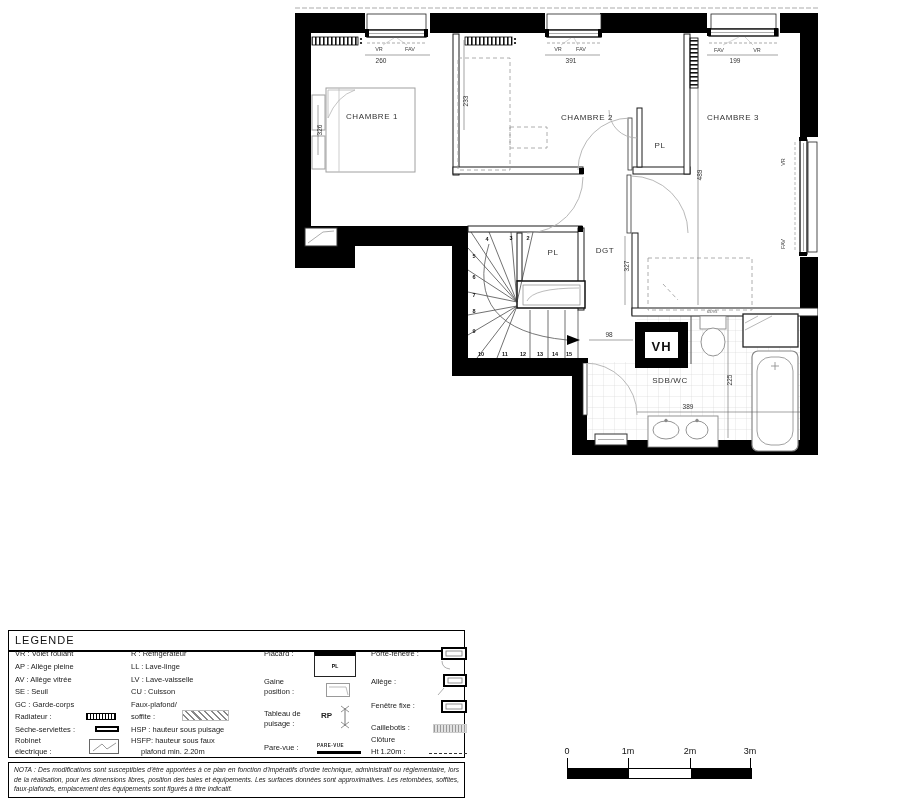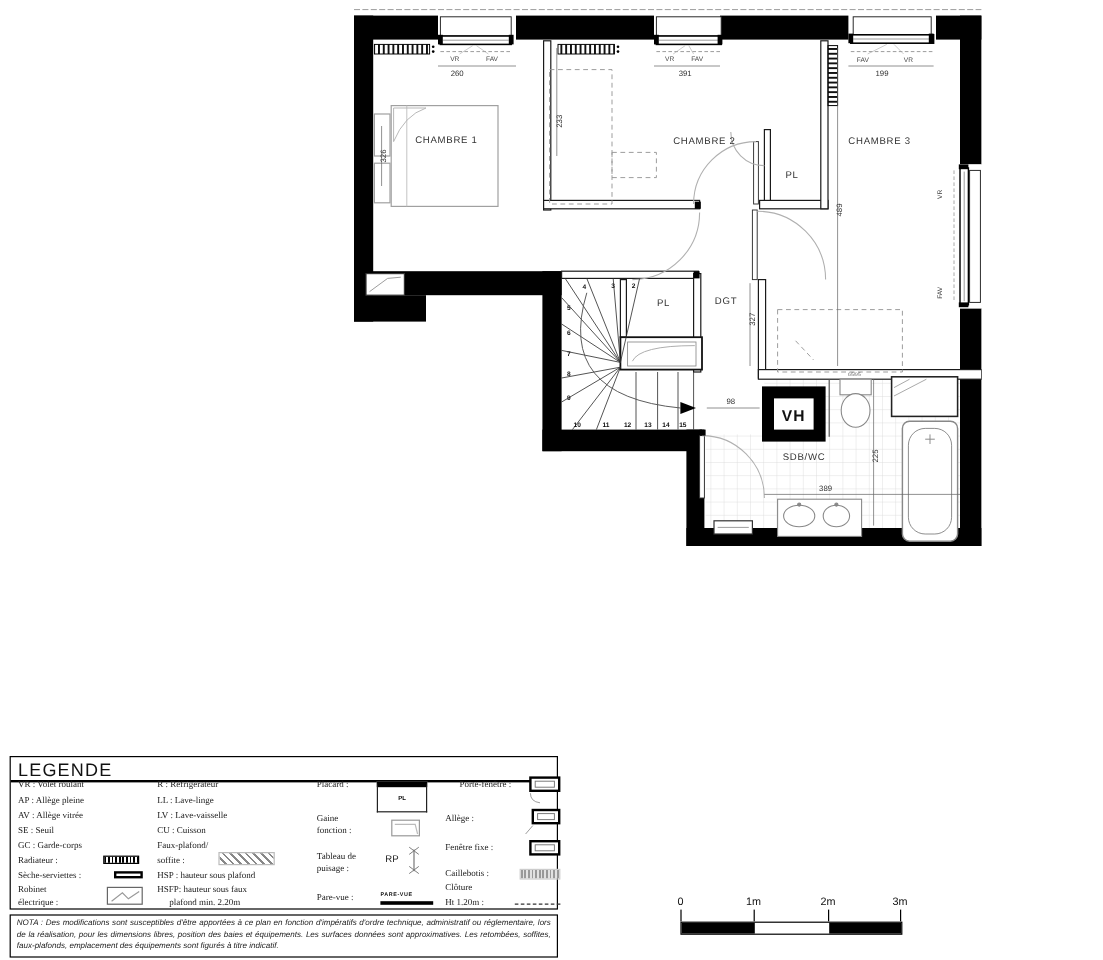--- a/index.html
+++ b/index.html
@@ -7,23 +7,23 @@
   .plan{position:absolute;left:295px;top:0;width:523px;height:458px;}
   .plan svg{display:block;}
   svg text{font-family:"Liberation Sans",sans-serif;fill:#222;}
   .rm{font-size:8px;letter-spacing:.6px;fill:#333;}
   .dim{font-size:6.5px;fill:#333;}
   .wl{font-size:5.5px;fill:#444;}
   .st{font-size:5.5px;font-weight:bold;fill:#111;}
   .vh{font-size:13px;font-weight:bold;fill:#111;letter-spacing:1px;}
   .tiny{font-size:4.2px;fill:#666;}
   .legend{position:absolute;left:8px;top:630px;width:457px;height:128px;border:1.5px solid #000;background:#fff;box-sizing:border-box;}
-  .legend .t{position:absolute;left:6px;top:3px;font-size:15px;letter-spacing:1px;color:#111;}
+  .legend .t{position:absolute;left:6px;top:3px;font-size:11px;letter-spacing:1px;color:#111;}
   .legend .rule{position:absolute;left:0;right:0;top:19px;height:1.5px;background:#000;}
-  .li{position:absolute;font-size:7.5px;color:#222;white-space:nowrap;line-height:9px;font-family:Liberation Serif, serif;}
+  .li{position:absolute;font-size:7.5px;color:#222;white-space:nowrap;line-height:9px;}
   .sym{position:absolute;box-sizing:border-box;}
   .nota{position:absolute;left:8px;top:762px;width:457px;height:36px;border:1.5px solid #000;background:#fff;box-sizing:border-box;padding:2px 5px;}
   .nota span{font-size:6.7px;font-style:italic;color:#222;line-height:1.45;display:block;text-align:justify;}
   .scalebar{position:absolute;left:553px;top:746px;width:212px;height:44px;}
   .scalebar .lab{position:absolute;top:0;font-size:9px;color:#111;transform:translateX(-50%);}
   .scalebar .tick{position:absolute;top:12px;width:1px;height:10px;background:#000;}
   .sb-bar{position:absolute;left:14px;top:22px;width:183px;height:9px;border:1px solid #000;background:#fff;}
   .sb-seg{position:absolute;top:0;height:100%;background:#000;}
 </style>
 </head>
@@ -310,48 +310,48 @@
           <polyline points="3,11 12,4 17,9 26,3" fill="none" stroke="#999" stroke-width="1"></polyline>
         </svg>
     </div>
 
     <span class="li" style="left:122px;top:18px">R : Réfrigérateur</span>
     <span class="li" style="left:122px;top:31px">LL : Lave-linge</span>
     <span class="li" style="left:122px;top:44px">LV : Lave-vaisselle</span>
     <span class="li" style="left:122px;top:56px">CU : Cuisson</span>
     <span class="li" style="left:122px;top:69px">Faux-plafond/</span>
     <span class="li" style="left:122px;top:81px">soffite :</span>
-    <span class="li" style="left:122px;top:94px">HSP : hauteur sous plafond</span>
+    <span class="li" style="left:122px;top:94px">HSP : hauteur sous puisage</span>
     <span class="li" style="left:122px;top:105px">HSFP: hauteur sous faux</span>
     <span class="li" style="left:132px;top:116px">plafond min. 2.20m</span>
     <div class="sym" style="left:173px;top:79px;width:47px;height:11px;border:1px solid #bbb;background:repeating-linear-gradient(45deg,#fff 0 3px,#888 3px 4.5px)"></div>
 
     <span class="li" style="left:255px;top:18px">Placard :</span>
     <span class="li" style="left:255px;top:46px">Gaine</span>
-    <span class="li" style="left:255px;top:56px">fonction :</span>
+    <span class="li" style="left:255px;top:56px">position :</span>
     <span class="li" style="left:255px;top:78px">Tableau de</span>
     <span class="li" style="left:255px;top:88px">puisage :</span>
     <span class="li" style="left:255px;top:112px">Pare-vue :</span>
     <div class="sym" style="left:305px;top:20px;width:42px;height:26px;border:1px solid #222;border-top:5px solid #000;background:#fff;display:flex;align-items:center;justify-content:center">
       <span style="font-size:5px;font-weight:bold">PL</span>
     </div>
     <div class="sym" style="left:317px;top:52px;width:24px;height:14px;border:1px solid #999;background:#fff">
       <svg width="24" height="14">
           <path d="M2 3 L19 3 L21 11" fill="none" stroke="#bbb" stroke-width="1"></path>
         </svg>
     </div>
-    <span class="sym" style="left:312px;top:80px;font-size:8px;font-weight:normal;color:#222">RP</span>
+    <span class="sym" style="left:312px;top:80px;font-size:8px;font-weight:bold;color:#222">RP</span>
     <svg class="sym" style="left:330px;top:74px" width="12" height="24">
         <line x1="6" y1="3" x2="6" y2="21" stroke="#777" stroke-width="1"></line>
         <path d="M2 7 L10 1 M2 1 L10 7 M2 23 L10 17 M2 17 L10 23" stroke="#777" stroke-width="0.8"></path>
       </svg>
     <span class="sym" style="left:308px;top:112px;font-size:4.5px;font-weight:bold;letter-spacing:.5px;color:#111">PARE-VUE</span>
     <div class="sym" style="left:308px;top:120px;width:44px;height:3px;background:#000"></div>
 
-    <span class="li" style="left:374px;top:18px">Porte-fenêtre :</span>
+    <span class="li" style="left:362px;top:18px">Porte-fenêtre :</span>
     <span class="li" style="left:362px;top:46px">Allège :</span>
     <span class="li" style="left:362px;top:70px">Fenêtre fixe :</span>
     <span class="li" style="left:362px;top:92px">Caillebotis :</span>
     <span class="li" style="left:362px;top:104px">Clôture</span>
     <span class="li" style="left:362px;top:116px">Ht 1.20m :</span>
     <svg class="sym" style="left:428px;top:15px" width="32" height="26">
         <rect x="5" y="2" width="24" height="11" fill="#fff" stroke="#000" stroke-width="2"></rect>
         <rect x="9" y="5" width="16" height="5" fill="none" stroke="#777" stroke-width="0.8"></rect>
         <path d="M5 15 Q5 22 13 23" fill="none" stroke="#999" stroke-width="0.8"></path>
       </svg>

